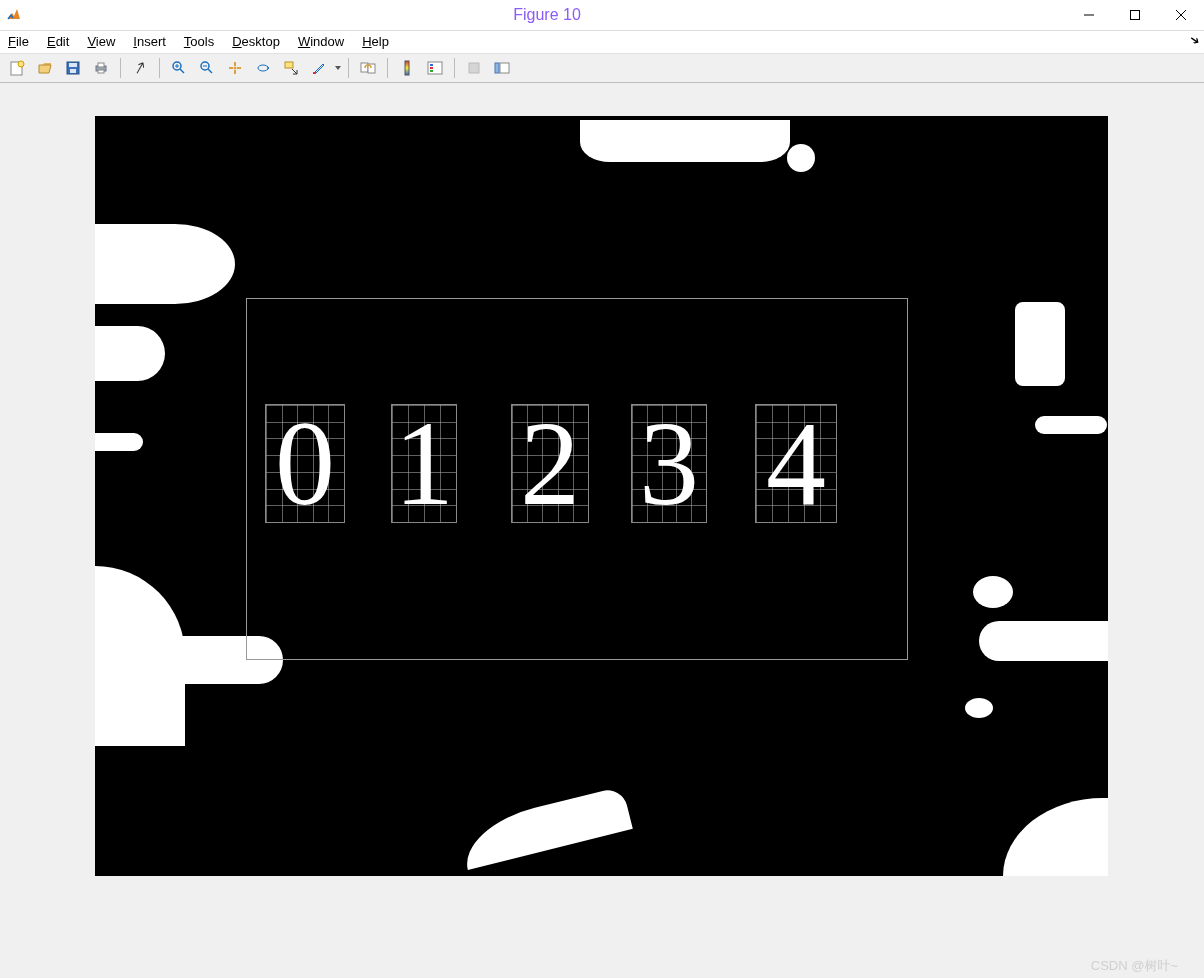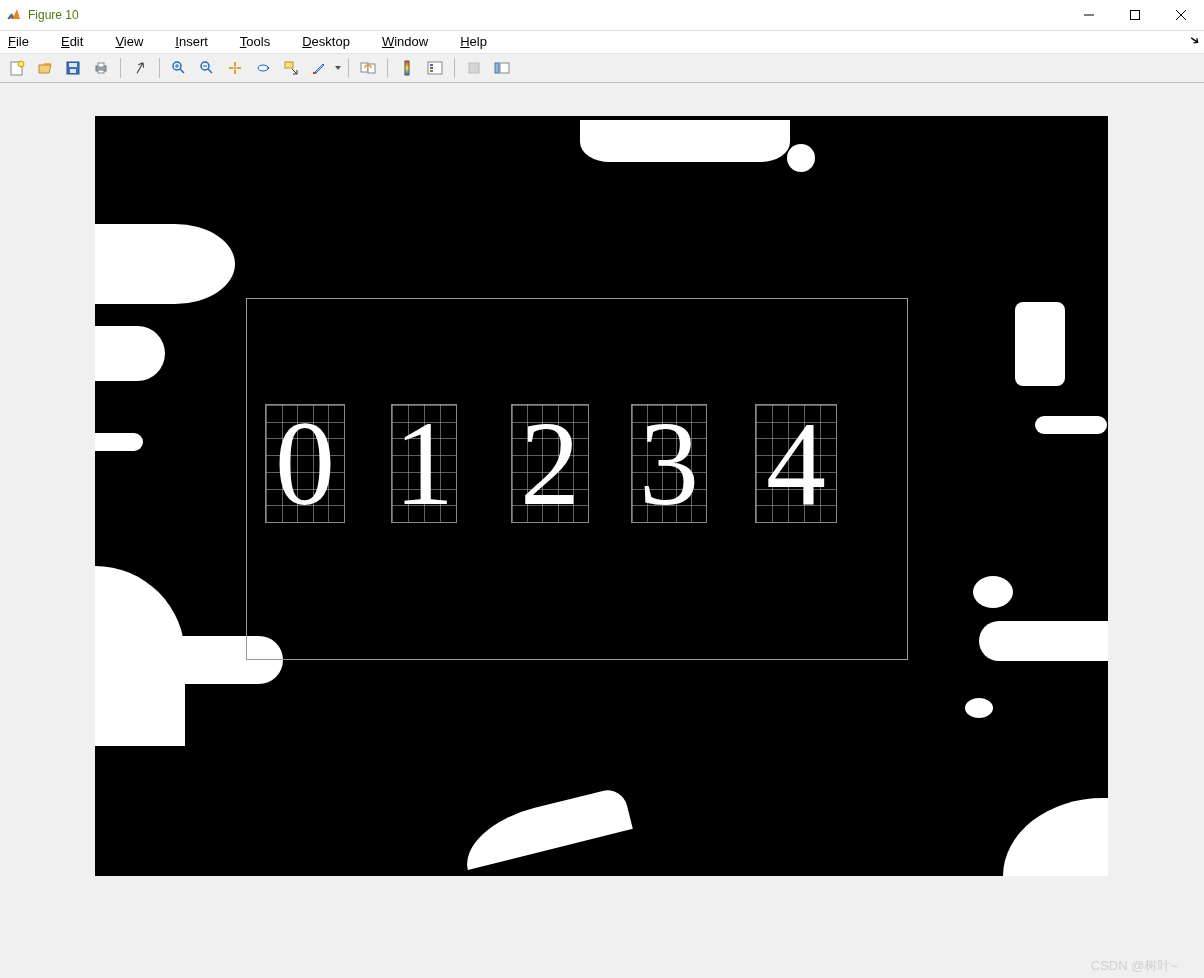--- a/index.html
+++ b/index.html
@@ -21,38 +21,39 @@
     align-items: center;
     padding-left: 6px;
   }
   .titlebar .app-icon {
     width: 16px; height: 16px;
     margin-right: 6px;
     display: inline-flex; align-items: center; justify-content: center;
   }
   .titlebar .title-text {
     flex: 1;
-    color: #4d7c0f;
-    font-size: 12px;
+    color: #8b5cf6;
+    font-size: 16px;
+    text-align: center;
   }
   .win-buttons { display: flex; }
   .win-btn {
     width: 46px; height: 30px;
     display: flex; align-items: center; justify-content: center;
     color: #000;
   }
 
   
   .menubar {
     height: 22px;
     background: #ffffff;
     display: flex;
     align-items: center;
     padding-left: 8px;
-    gap: 32px;
+    gap: 18px;
     position: relative;
   }
   .menu-item {
     color: #000;
     font-size: 13px;
     line-height: 22px;
     cursor: default;
   }
   .menu-item .ul { text-decoration: underline; }
   .menubar .dock-arrow {

